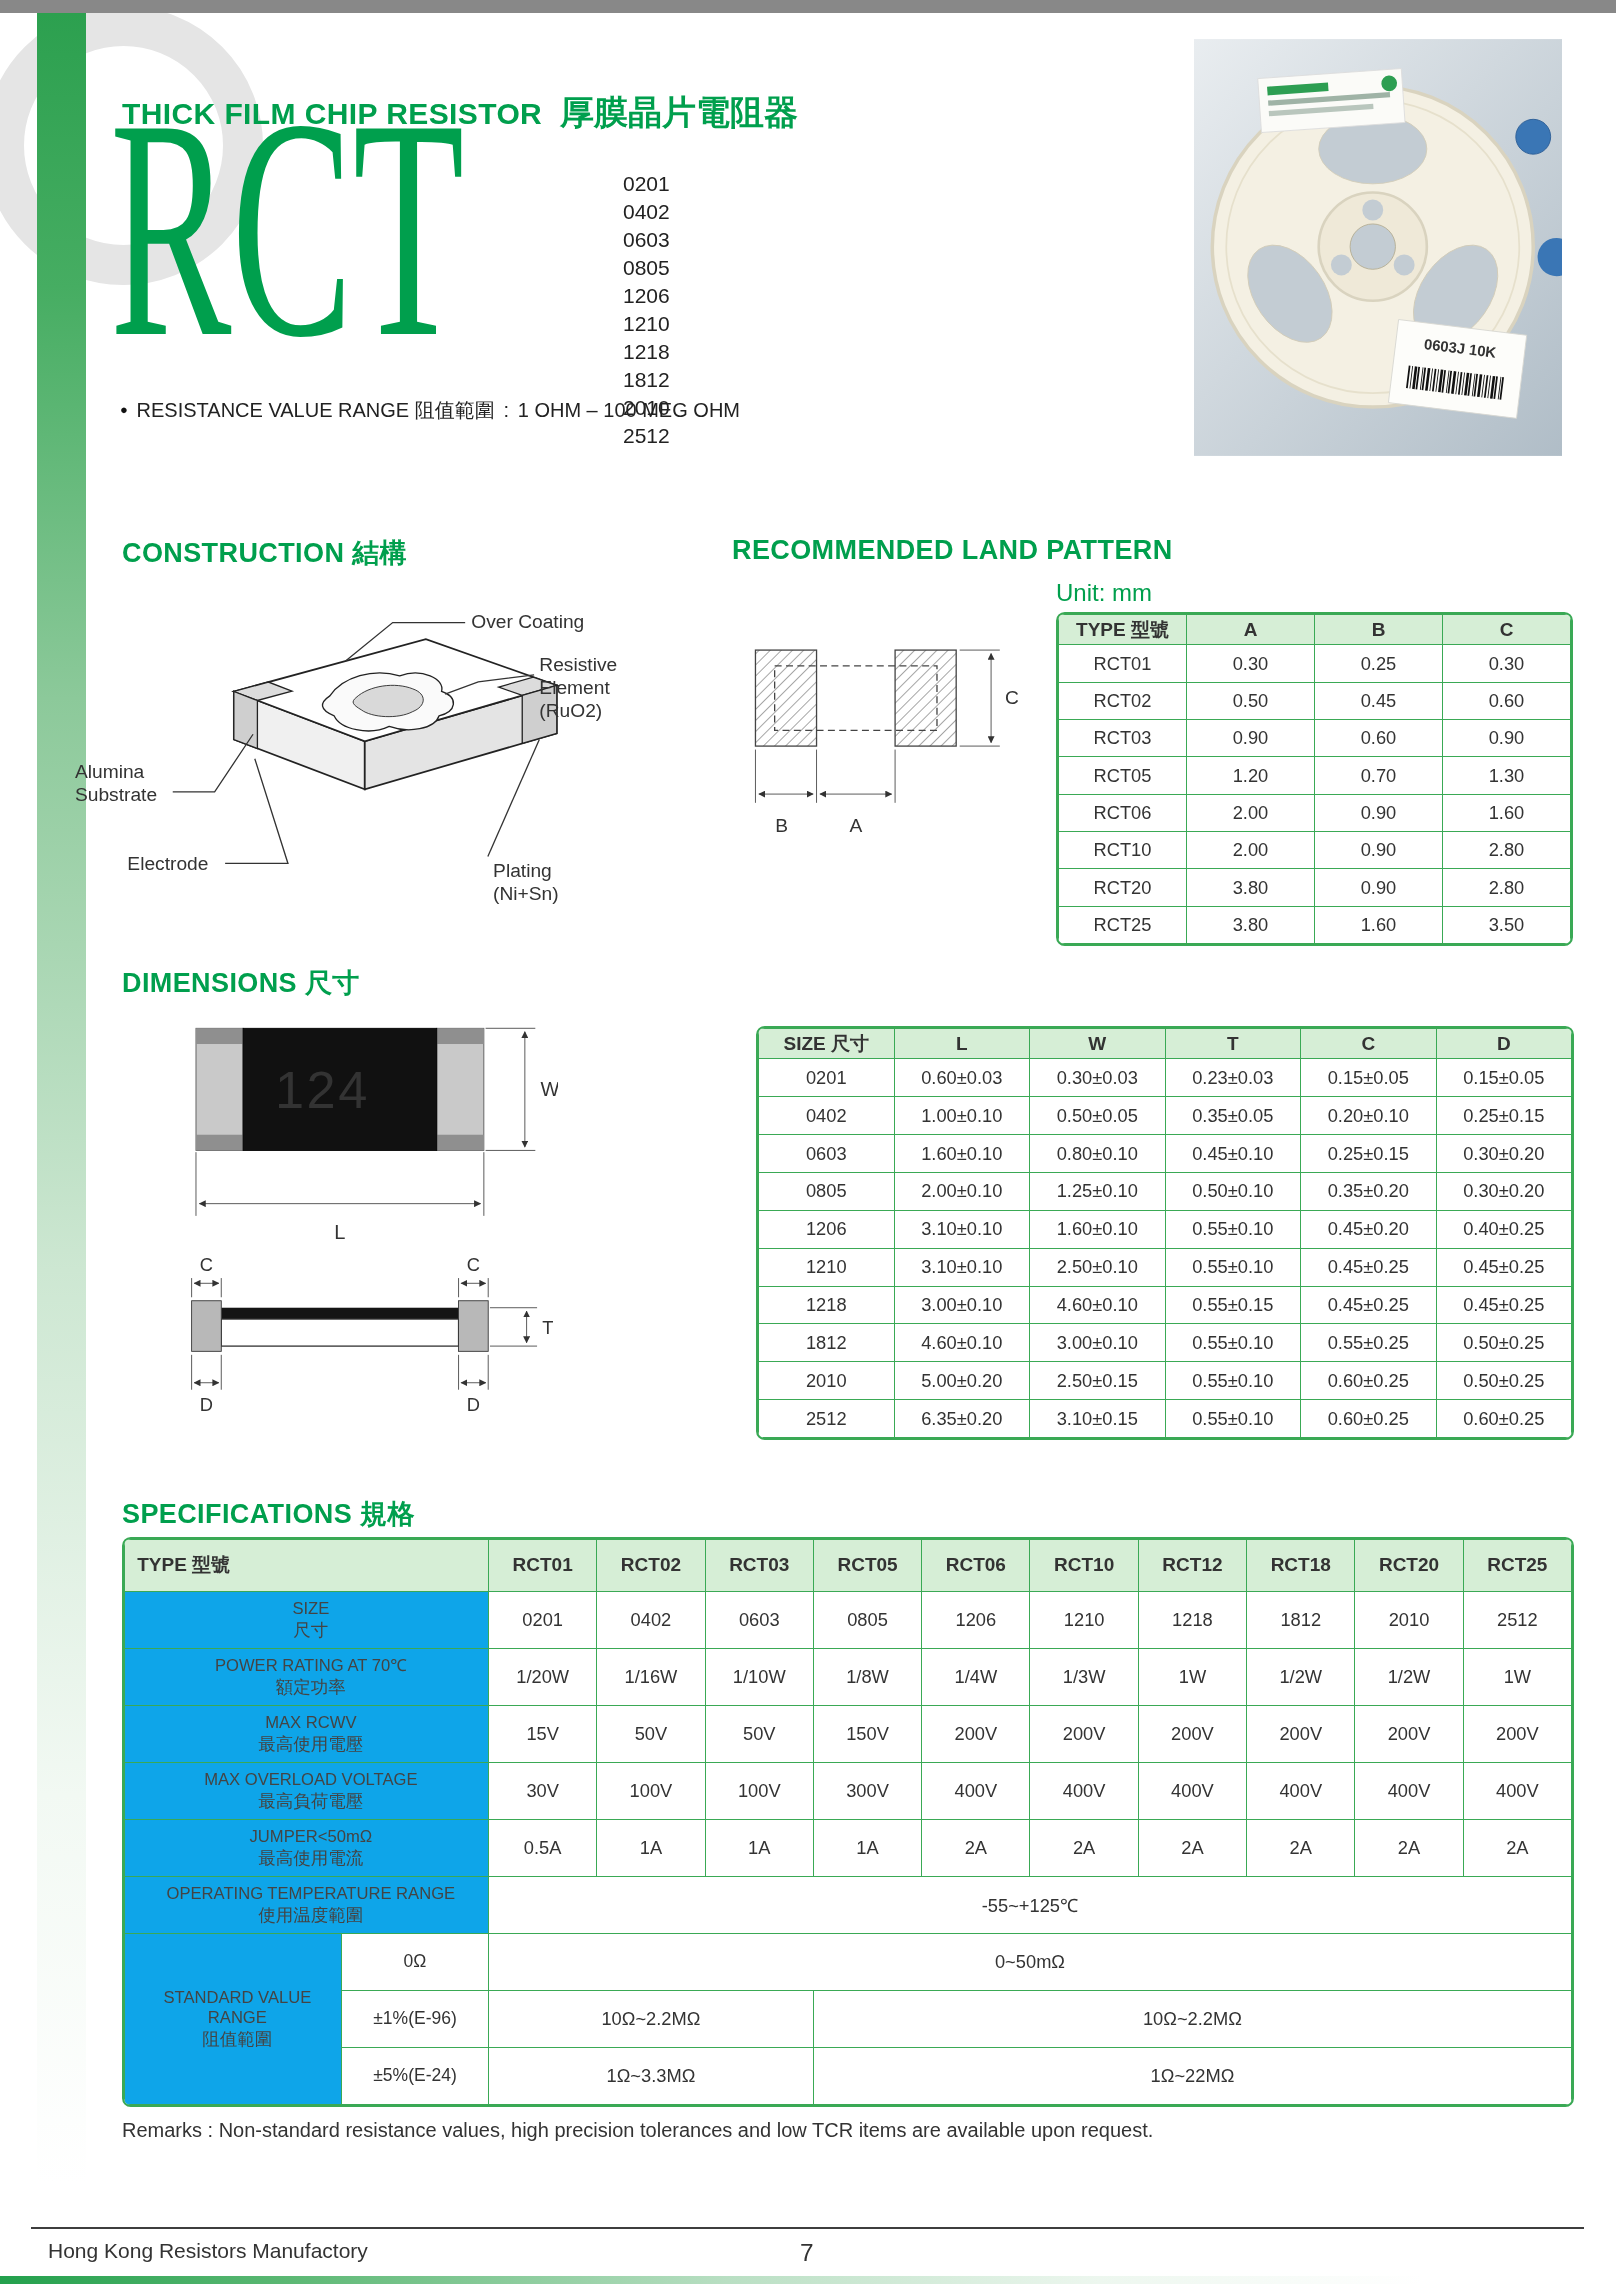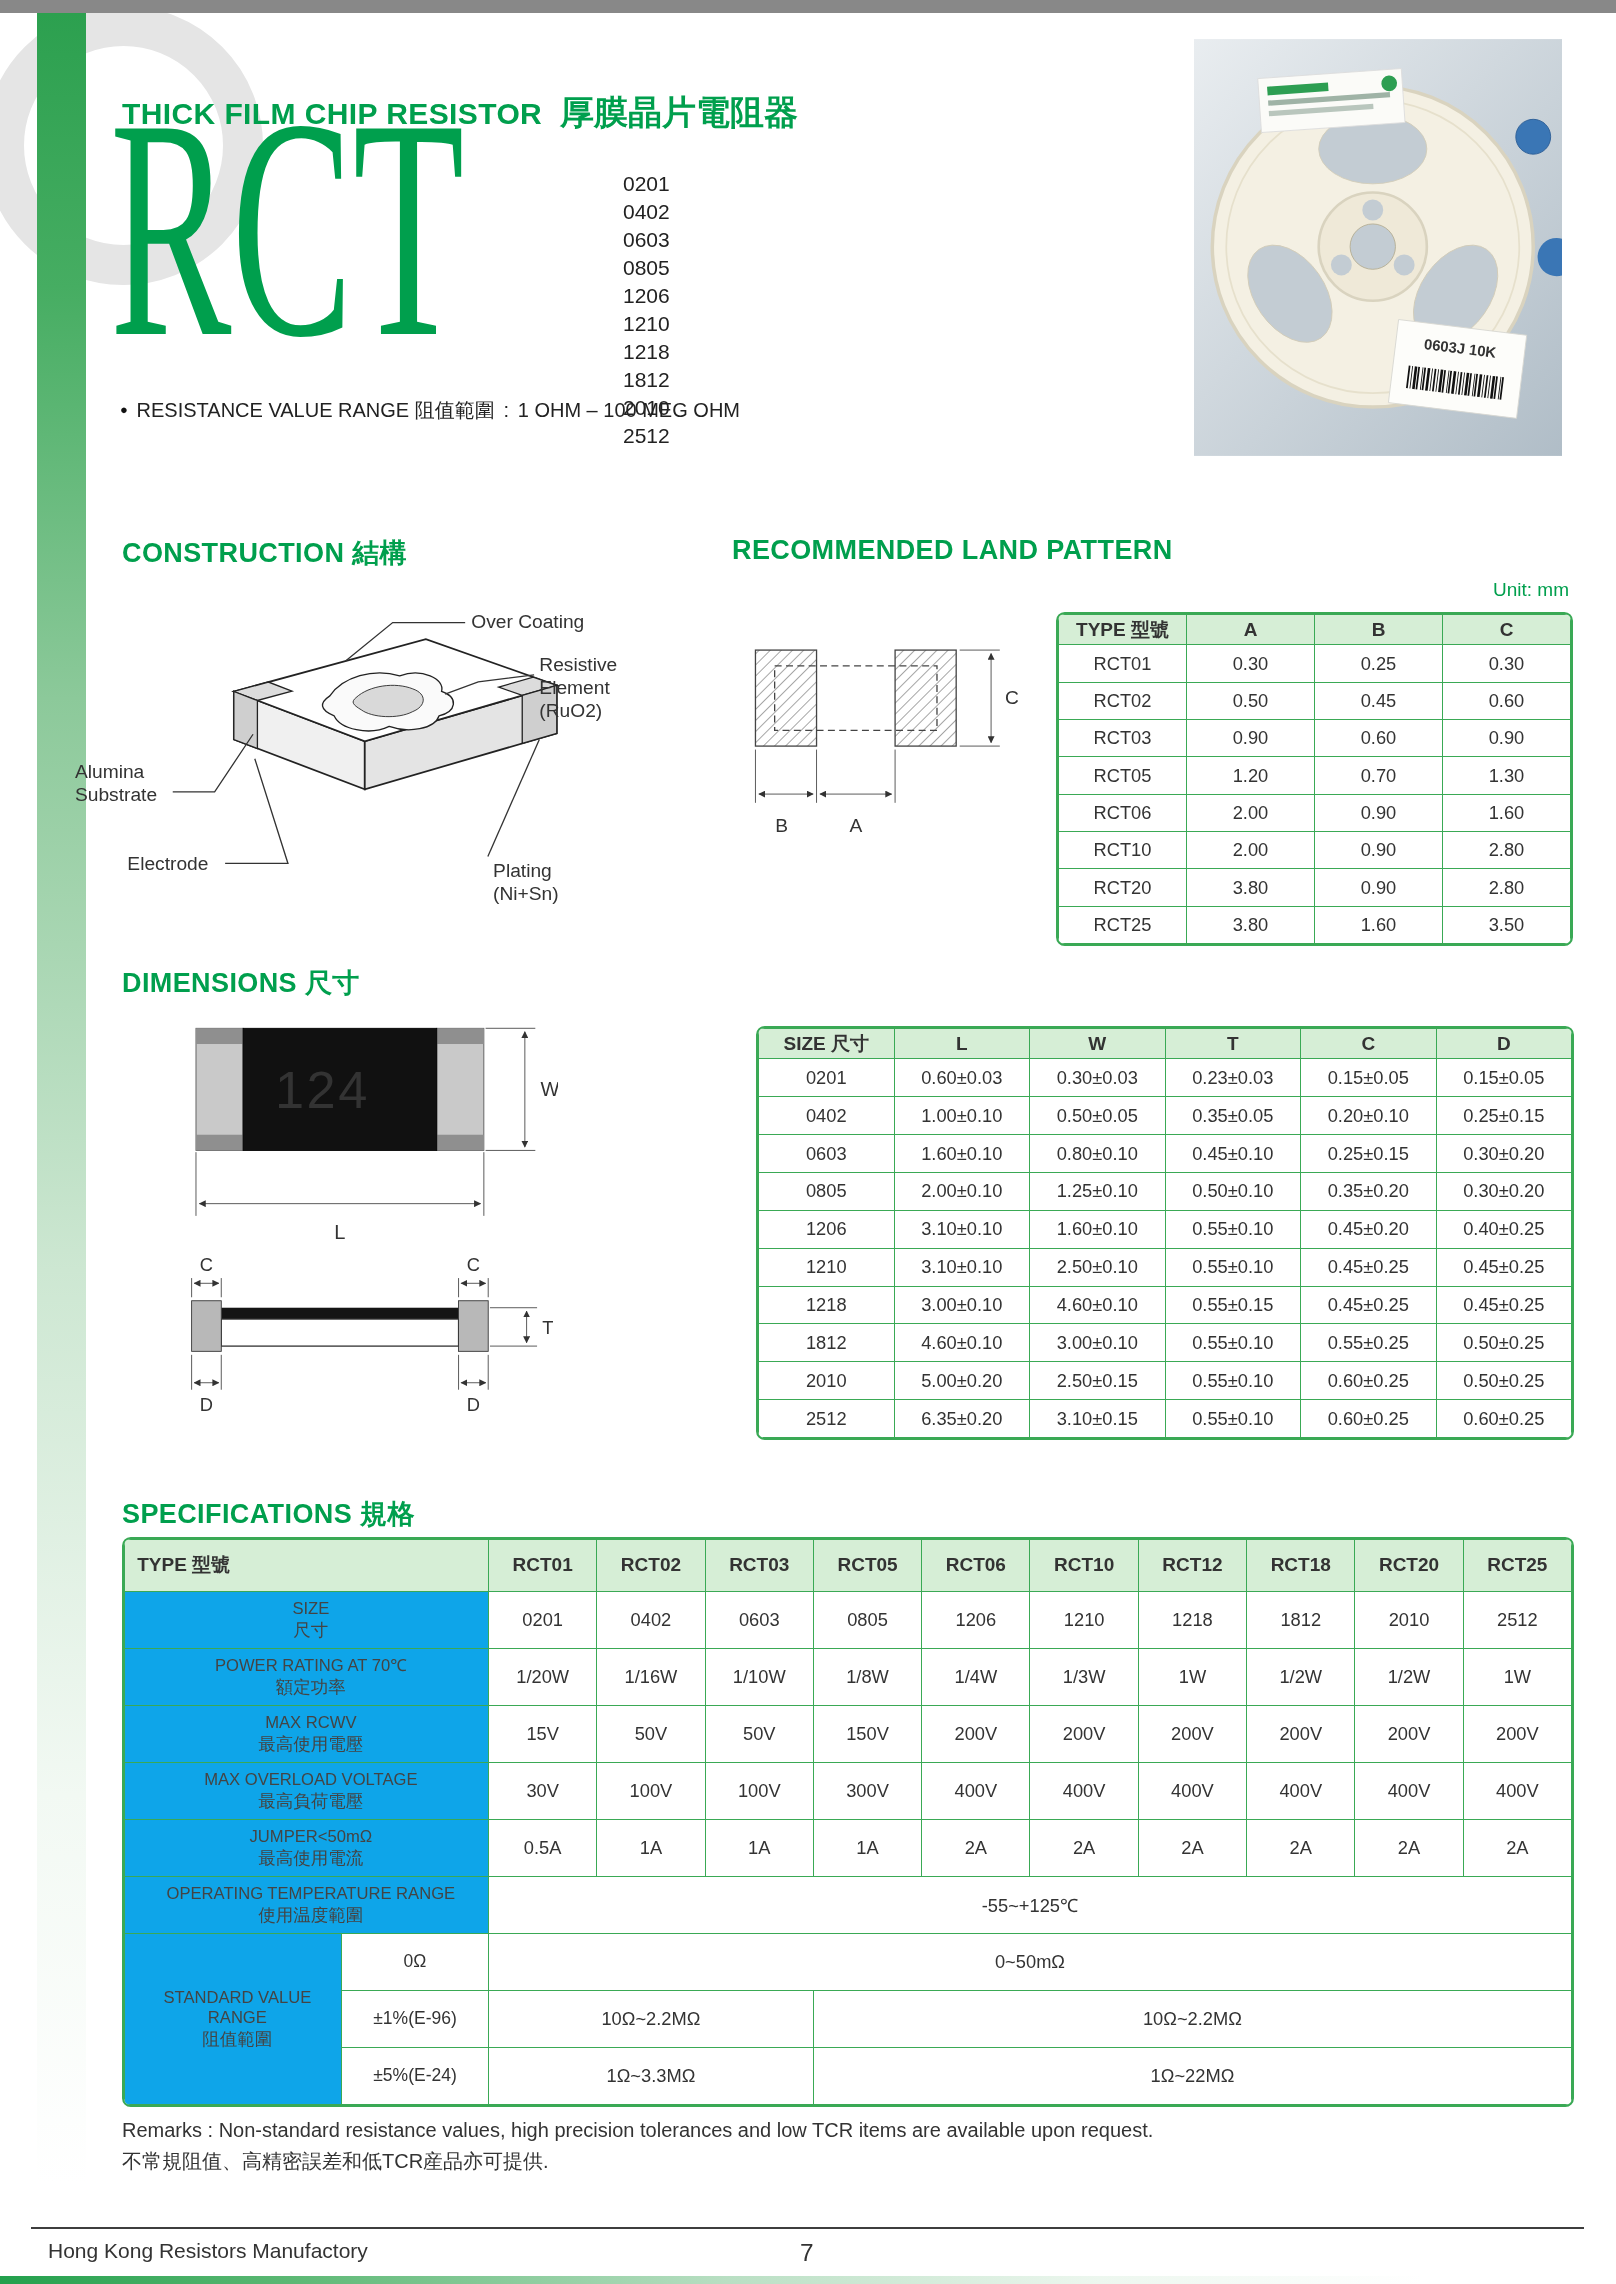--- a/index.html
+++ b/index.html
@@ -22,21 +22,21 @@
        font-size:314px;line-height:.82;color:#009f4d;transform:scaleX(.58);transform-origin:0 0;}
   .sizes{position:absolute;left:623px;top:157px;font-size:21px;line-height:28px;color:#222;}
   .bullets{position:absolute;left:120px;top:384px;font-size:20px;color:#222;}
   .bullet{margin-bottom:11.4px;white-space:nowrap;}
   .bullet .dot{font-size:13px;vertical-align:2.6px;margin-right:8.7px;color:#111;}
   .bullet .sep{margin:0 8.7px;}
 
   
   .h2{position:absolute;font-size:27px;font-weight:bold;color:#009f4d;letter-spacing:0.4px;white-space:nowrap;}
 
-  .unit{position:absolute;left:1056px;top:566px;width:513px;text-align:right;font-size:19px;color:#009f4d;}
+  .unit{position:absolute;left:1056px;top:566px;width:513px;text-align:left;font-size:24px;color:#009f4d;}
 
   
   .tblwrap{position:absolute;border:2.6px solid #3aa955;border-radius:8.7px;overflow:hidden;background:#fff;}
   table.grid{width:100%;height:100%;border-collapse:collapse;table-layout:fixed;}
   .grid th,.grid td{border:0.9px solid #3aa955;text-align:center;font-size:18.3px;color:#333;padding:1.7px 3.5px;}
   .grid thead th{background:#d6eed6;font-weight:bold;font-size:19px;}
 
   .spec tr.head td,.spec tr.head th{background:#d6eed6;font-weight:bold;font-size:19px;}
   .spec td.lblhead{text-align:left;padding-left:12.2px;}
   .spec th.rowlbl{background:#0ea5e9;text-align:center;padding-left:12.2px;font-weight:normal;}
@@ -549,20 +549,19 @@
           <td class="sub">±5%(E-24)</td>
           <td colspan="3">1Ω~3.3MΩ</td>
           <td colspan="7">1Ω~22MΩ</td>
         </tr>
       </tbody>
     </table>
   </div>
 
   <div class="remarks">
     <div>Remarks : Non-standard resistance values, high precision tolerances and low TCR items are available upon request.</div>
-    <div>不常規阻值、高精密誤差和低TCR産品亦可提供.</div>
   </div>
   <div class="footline"></div>
   <div class="company">Hong Kong Resistors Manufactory</div>
   <div class="pagenum">7</div>
 
 </div>
 
 
 </body></html>

